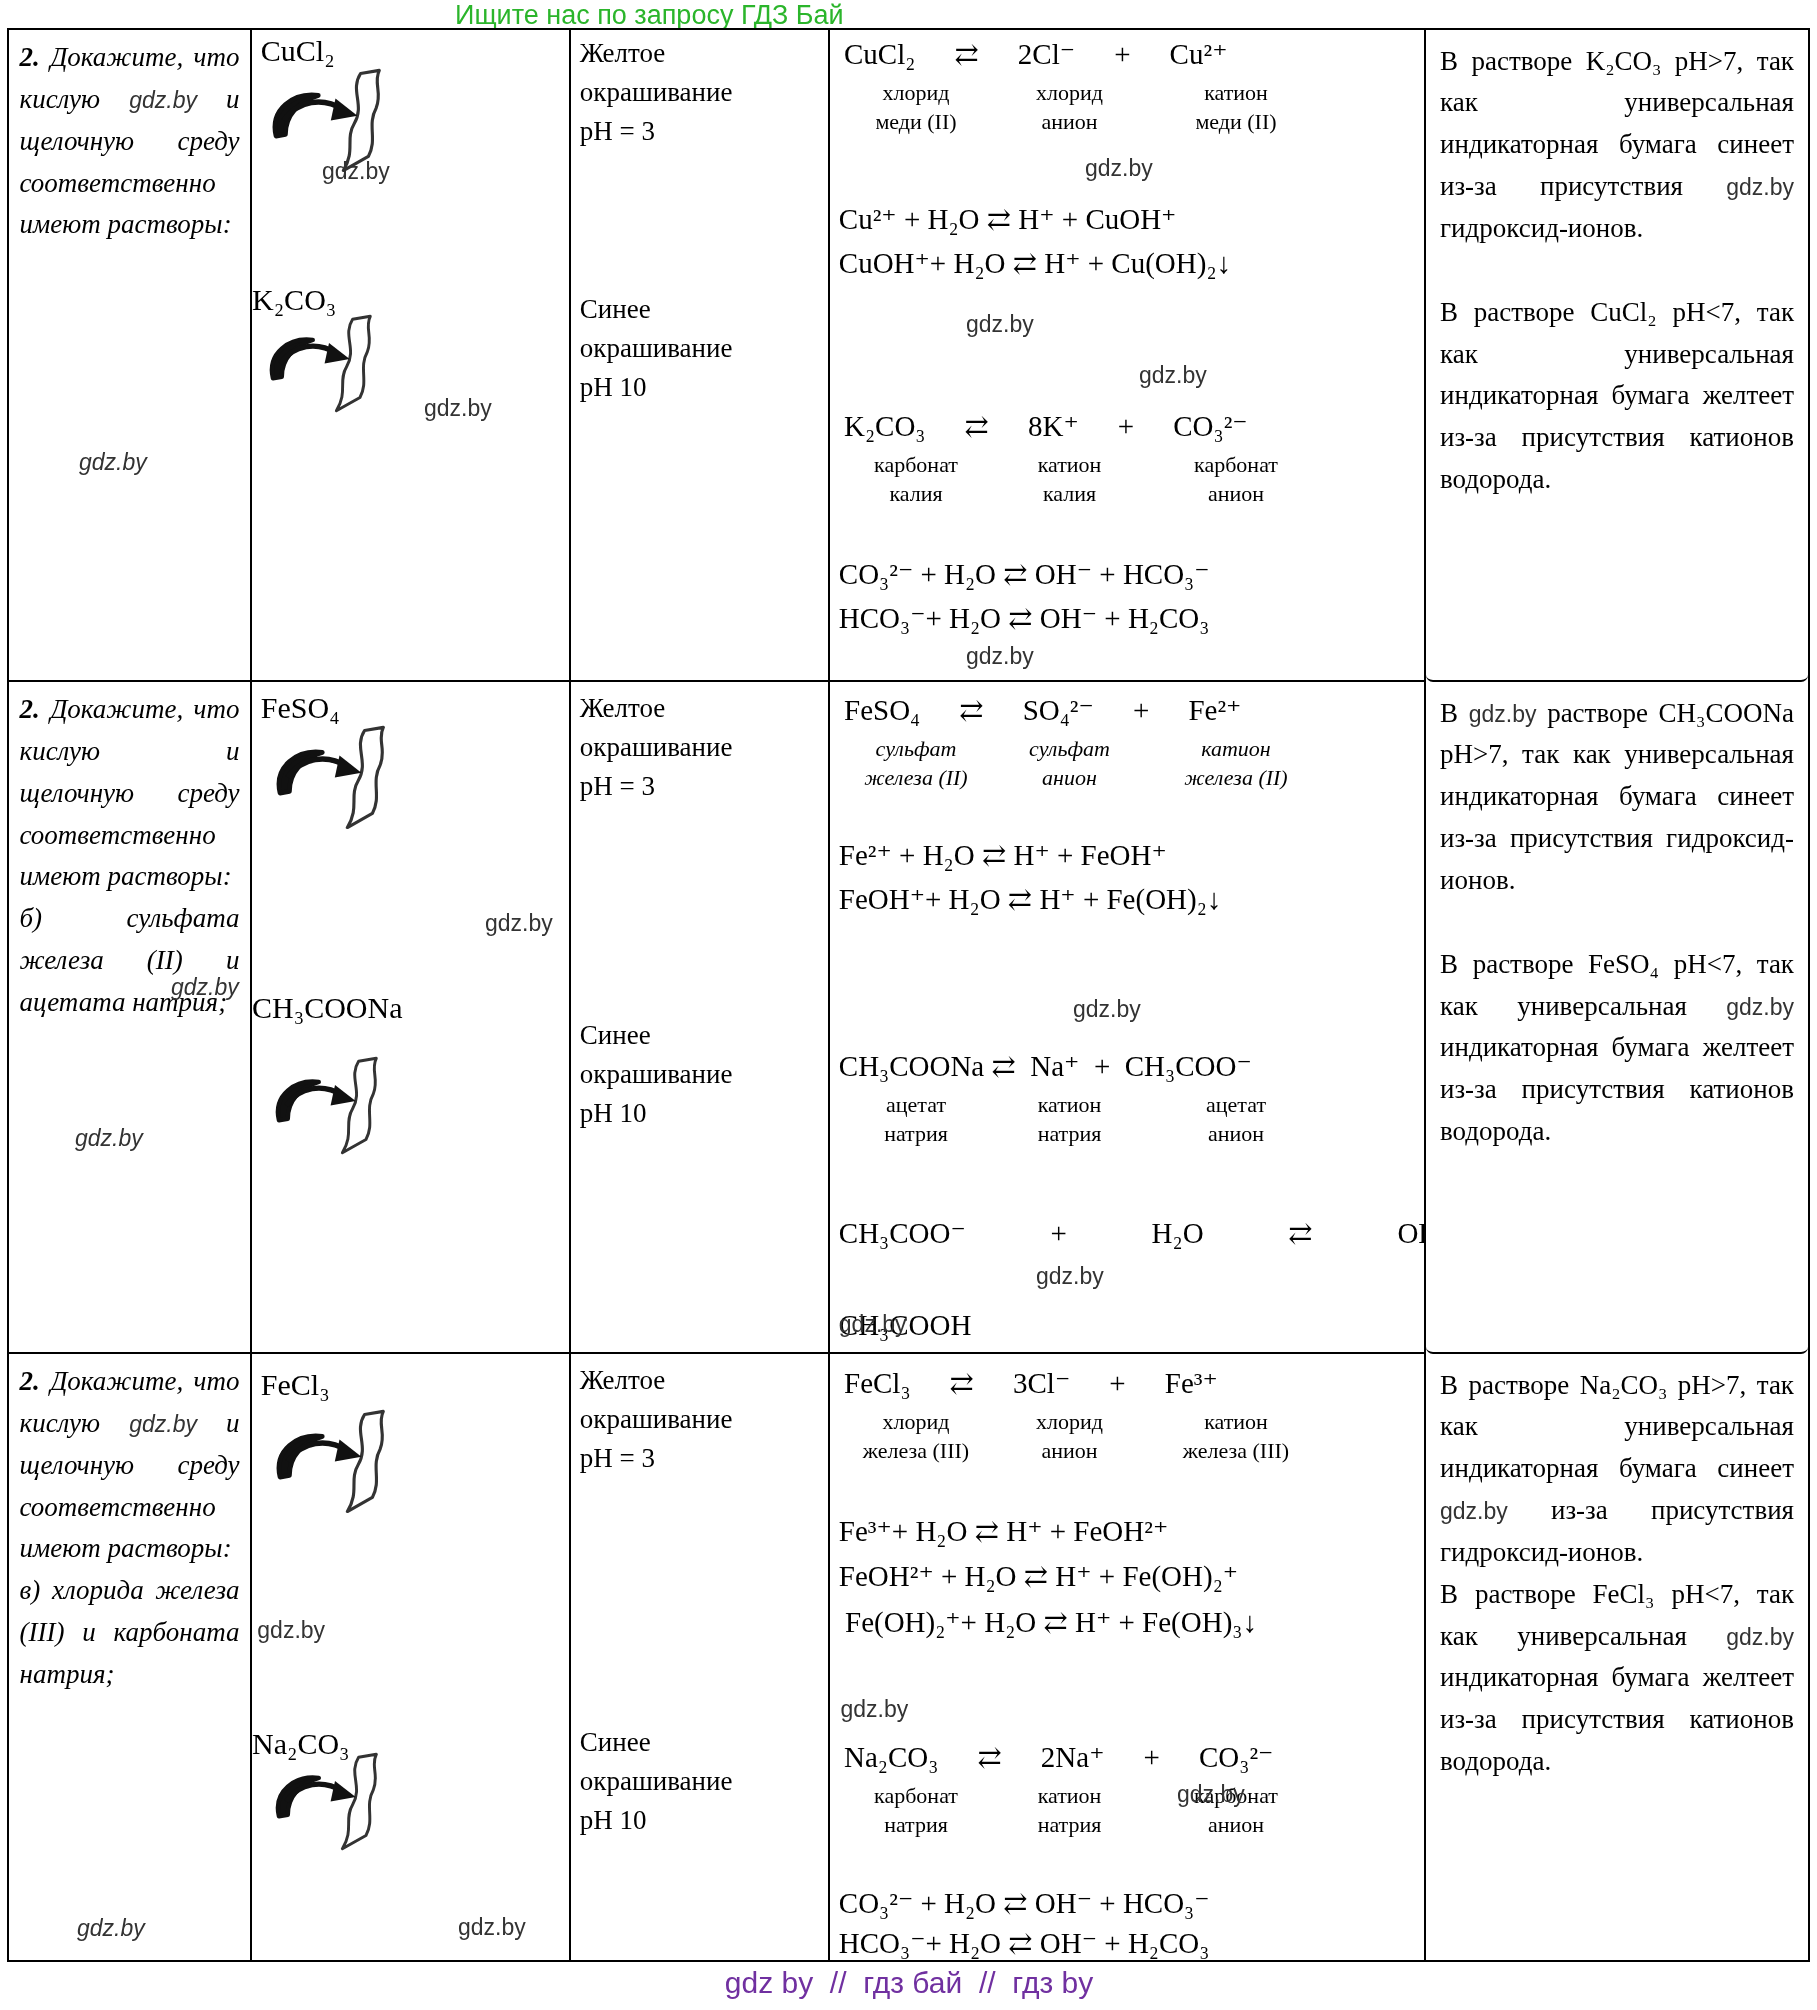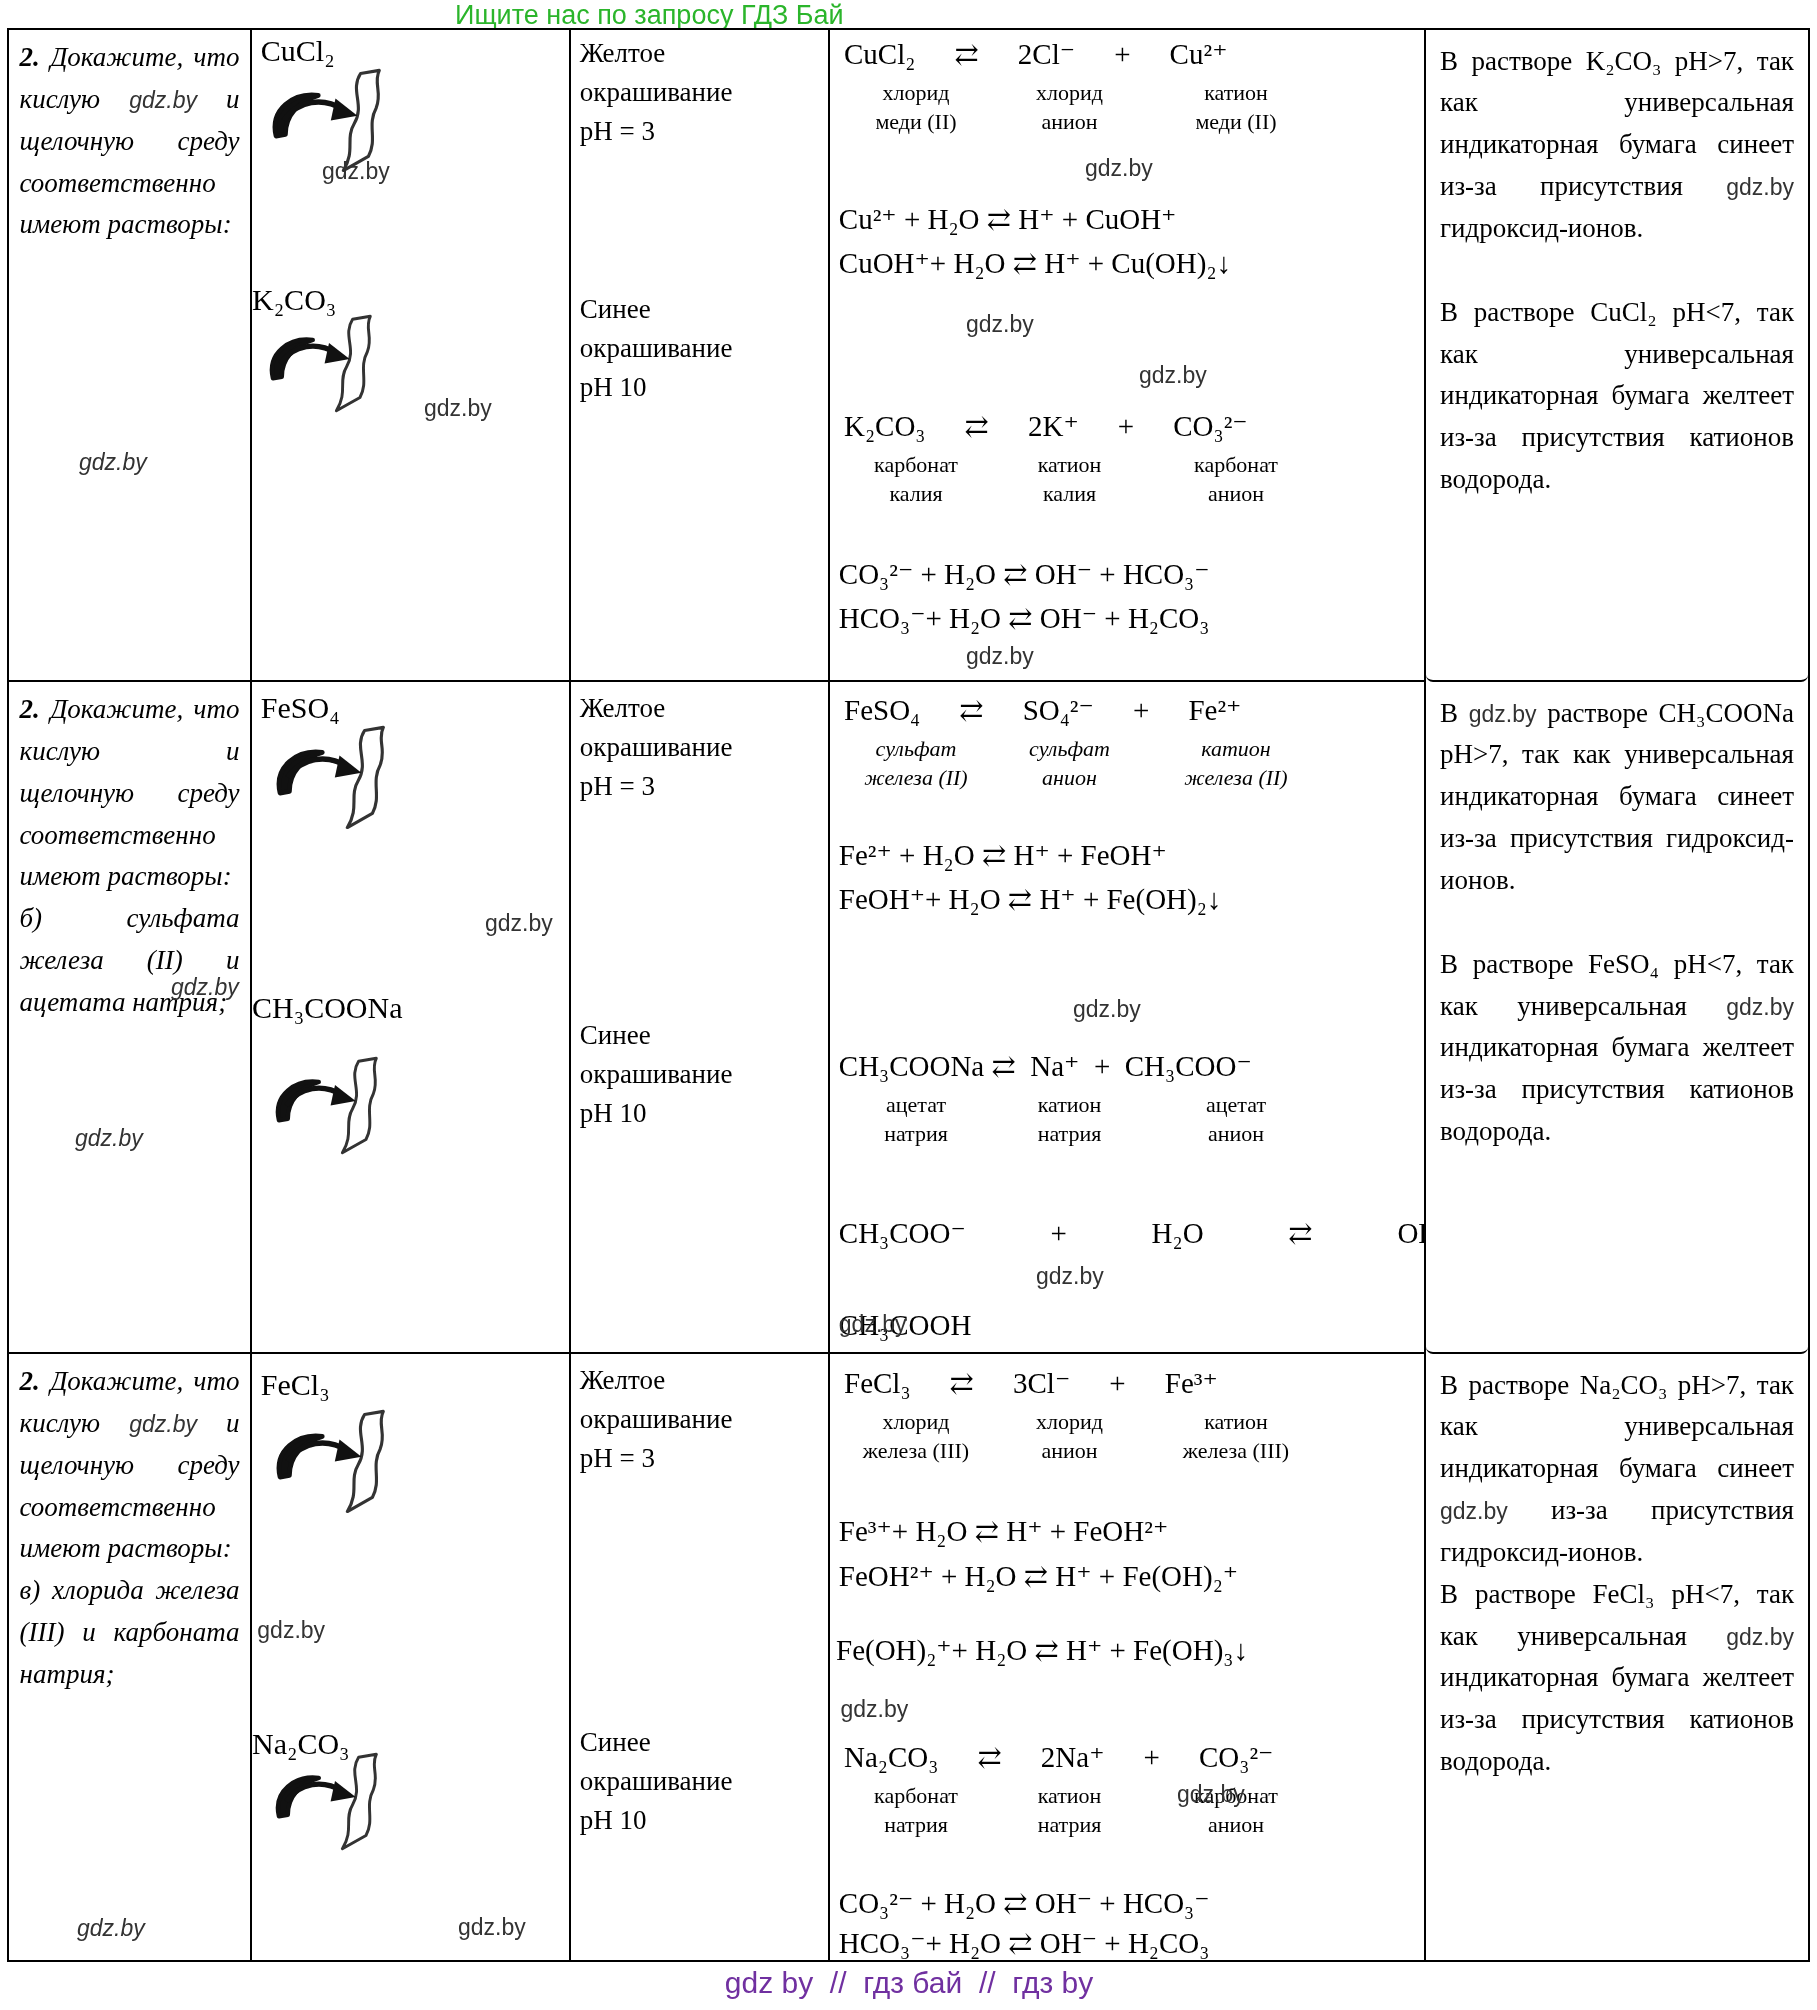--- a/index.html
+++ b/index.html
@@ -85,21 +85,21 @@
         <div class="lbl w2">хлорид
 анион</div>
         <div class="lbl w3">катион
 меди (II)</div>
       </div>
       <span class="wm abs" style="left:255px; top:125px;">gdz.by</span>
       <div class="eq" style="left:8.8px; top:172px;">Cu²⁺ + H₂O ⇄ H⁺ + CuOH⁺</div>
       <div class="eq" style="left:8.8px; top:216px;">CuOH⁺+ H₂O ⇄ H⁺ + Cu(OH)₂↓</div>
       <span class="wm abs" style="left:136px; top:281px;">gdz.by</span>
       <span class="wm abs" style="left:309px; top:332px;">gdz.by</span>
-      <div class="eq spread" style="left:14px; top:379px;">K₂CO₃  ⇄  2K⁺  +  CO₃²⁻</div>
+      <div class="eq spread" style="left:14px; top:379px;">K₂CO₃  ⇄  8K⁺  +  CO₃²⁻</div>
       <div class="lbl-row" style="left:7px; top:421px;">
         <div class="lbl w1">карбонат
 калия</div>
         <div class="lbl w2">катион
 калия</div>
         <div class="lbl w3">карбонат
 анион</div>
       </div>
       <div class="eq" style="left:8.8px; top:527px;">CO₃²⁻ + H₂O ⇄ OH⁻ + HCO₃⁻</div>
       <div class="eq" style="left:8.8px; top:571px;">HCO₃⁻+ H₂O ⇄ OH⁻ + H₂CO₃</div>
@@ -205,21 +205,21 @@
       <div class="lbl-row" style="left:7px; top:54px;">
         <div class="lbl w1">хлорид
 железа (III)</div>
         <div class="lbl w2">хлорид
 анион</div>
         <div class="lbl w3">катион
 железа (III)</div>
       </div>
       <div class="eq" style="left:8.8px; top:160px;">Fe³⁺+ H₂O ⇄ H⁺ + FeOH²⁺</div>
       <div class="eq" style="left:8.8px; top:205px;">FeOH²⁺ + H₂O ⇄ H⁺ + Fe(OH)₂⁺</div>
-      <div class="eq" style="left:6px; top:251px;margin-top:28px;">Fe(OH)₂⁺+ H₂O ⇄ H⁺ + Fe(OH)₃↓</div>
+      <div class="eq" style="left:15px; top:251px;">Fe(OH)₂⁺+ H₂O ⇄ H⁺ + Fe(OH)₃↓</div>
       <span class="wm abs" style="left:10.5px; top:342px;">gdz.by</span>
       <div class="eq spread" style="left:14px; top:386px;">Na₂CO₃  ⇄  2Na⁺  +  CO₃²⁻</div>
       <div class="lbl-row" style="left:7px; top:428px;">
         <div class="lbl w1">карбонат
 натрия</div>
         <div class="lbl w2">катион
 натрия</div>
         <div class="lbl w3">карбонат
 анион</div>
       </div>

